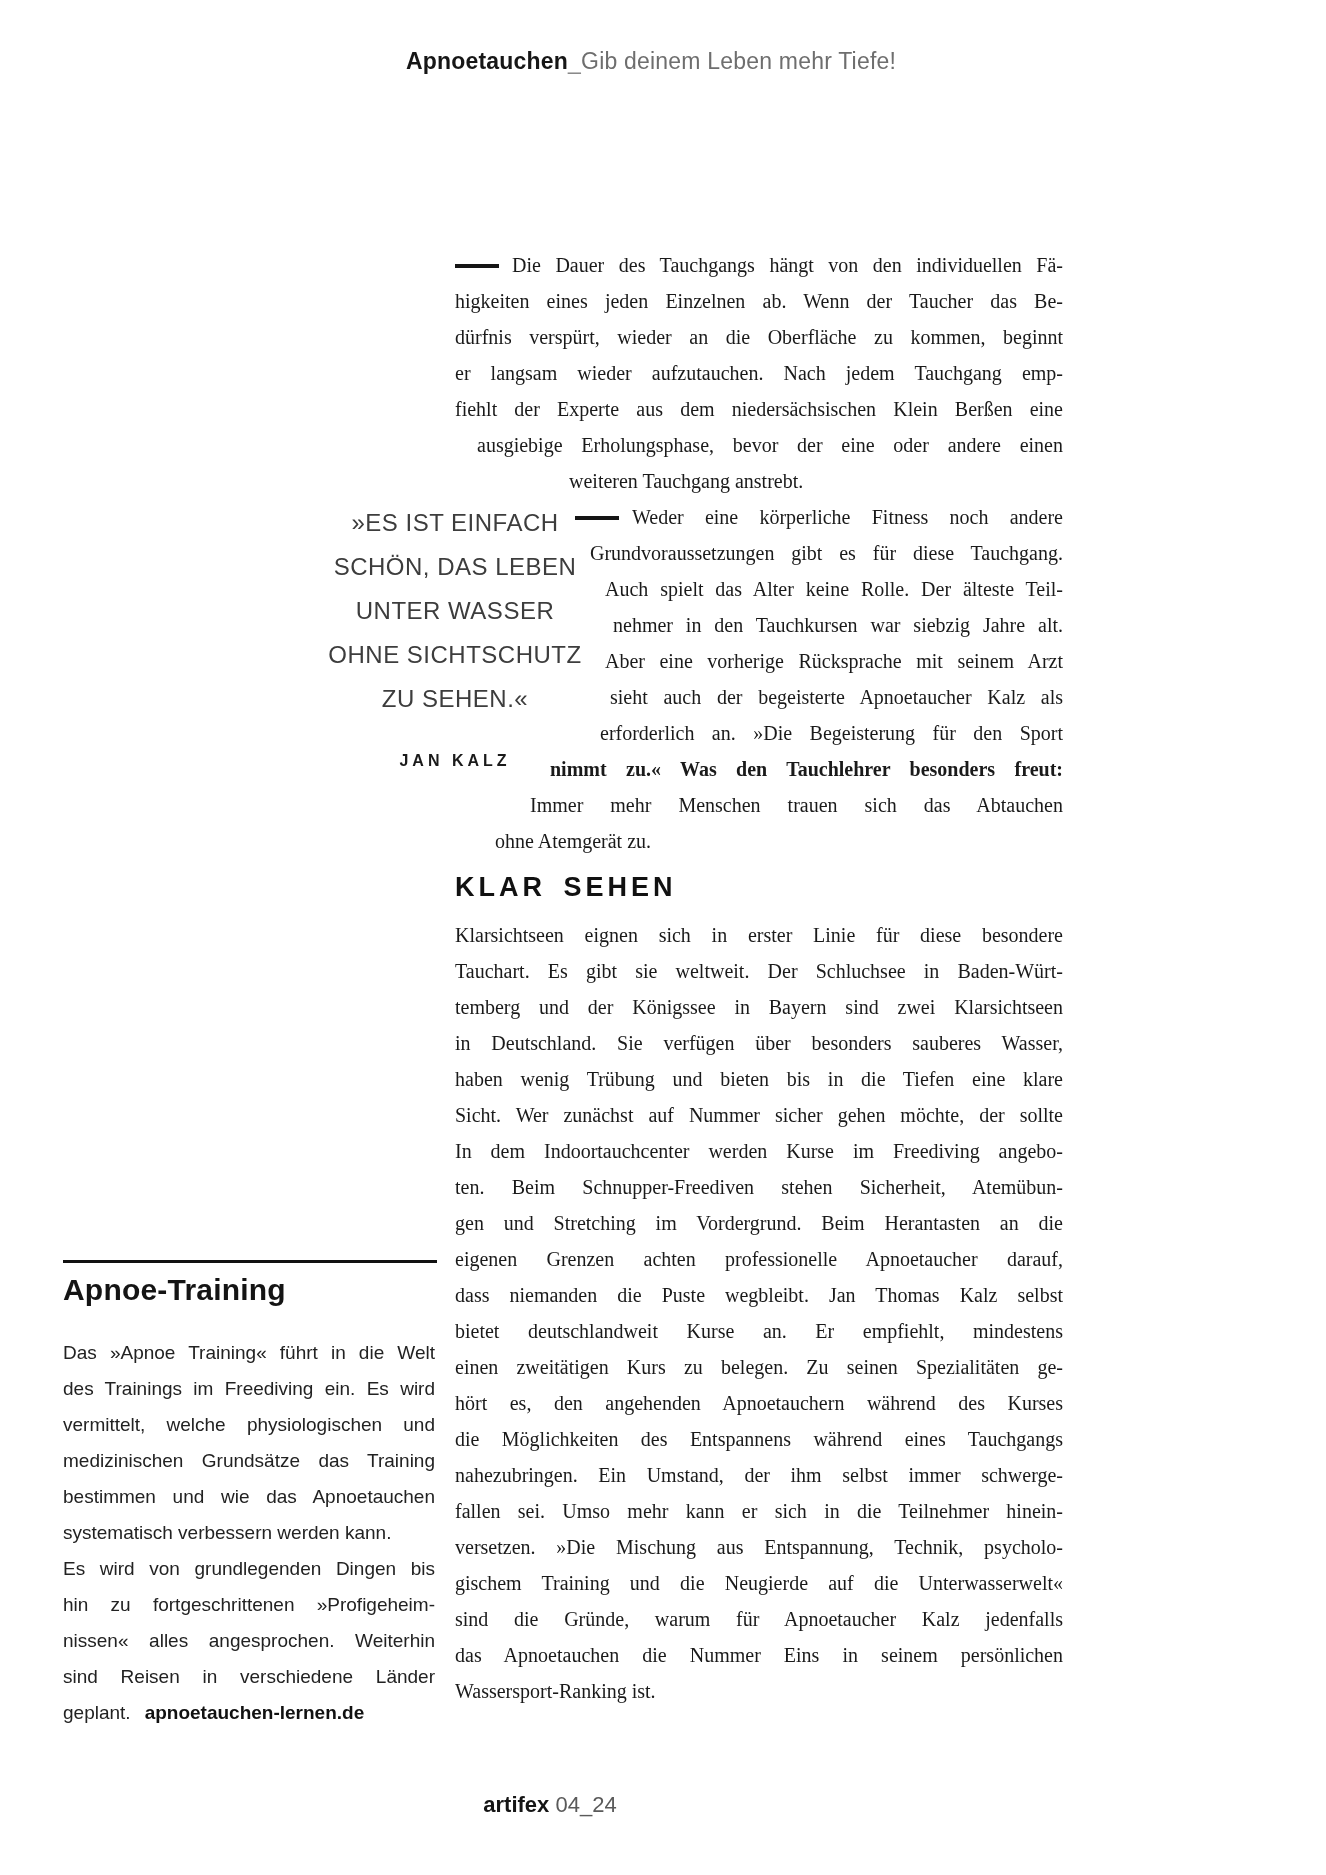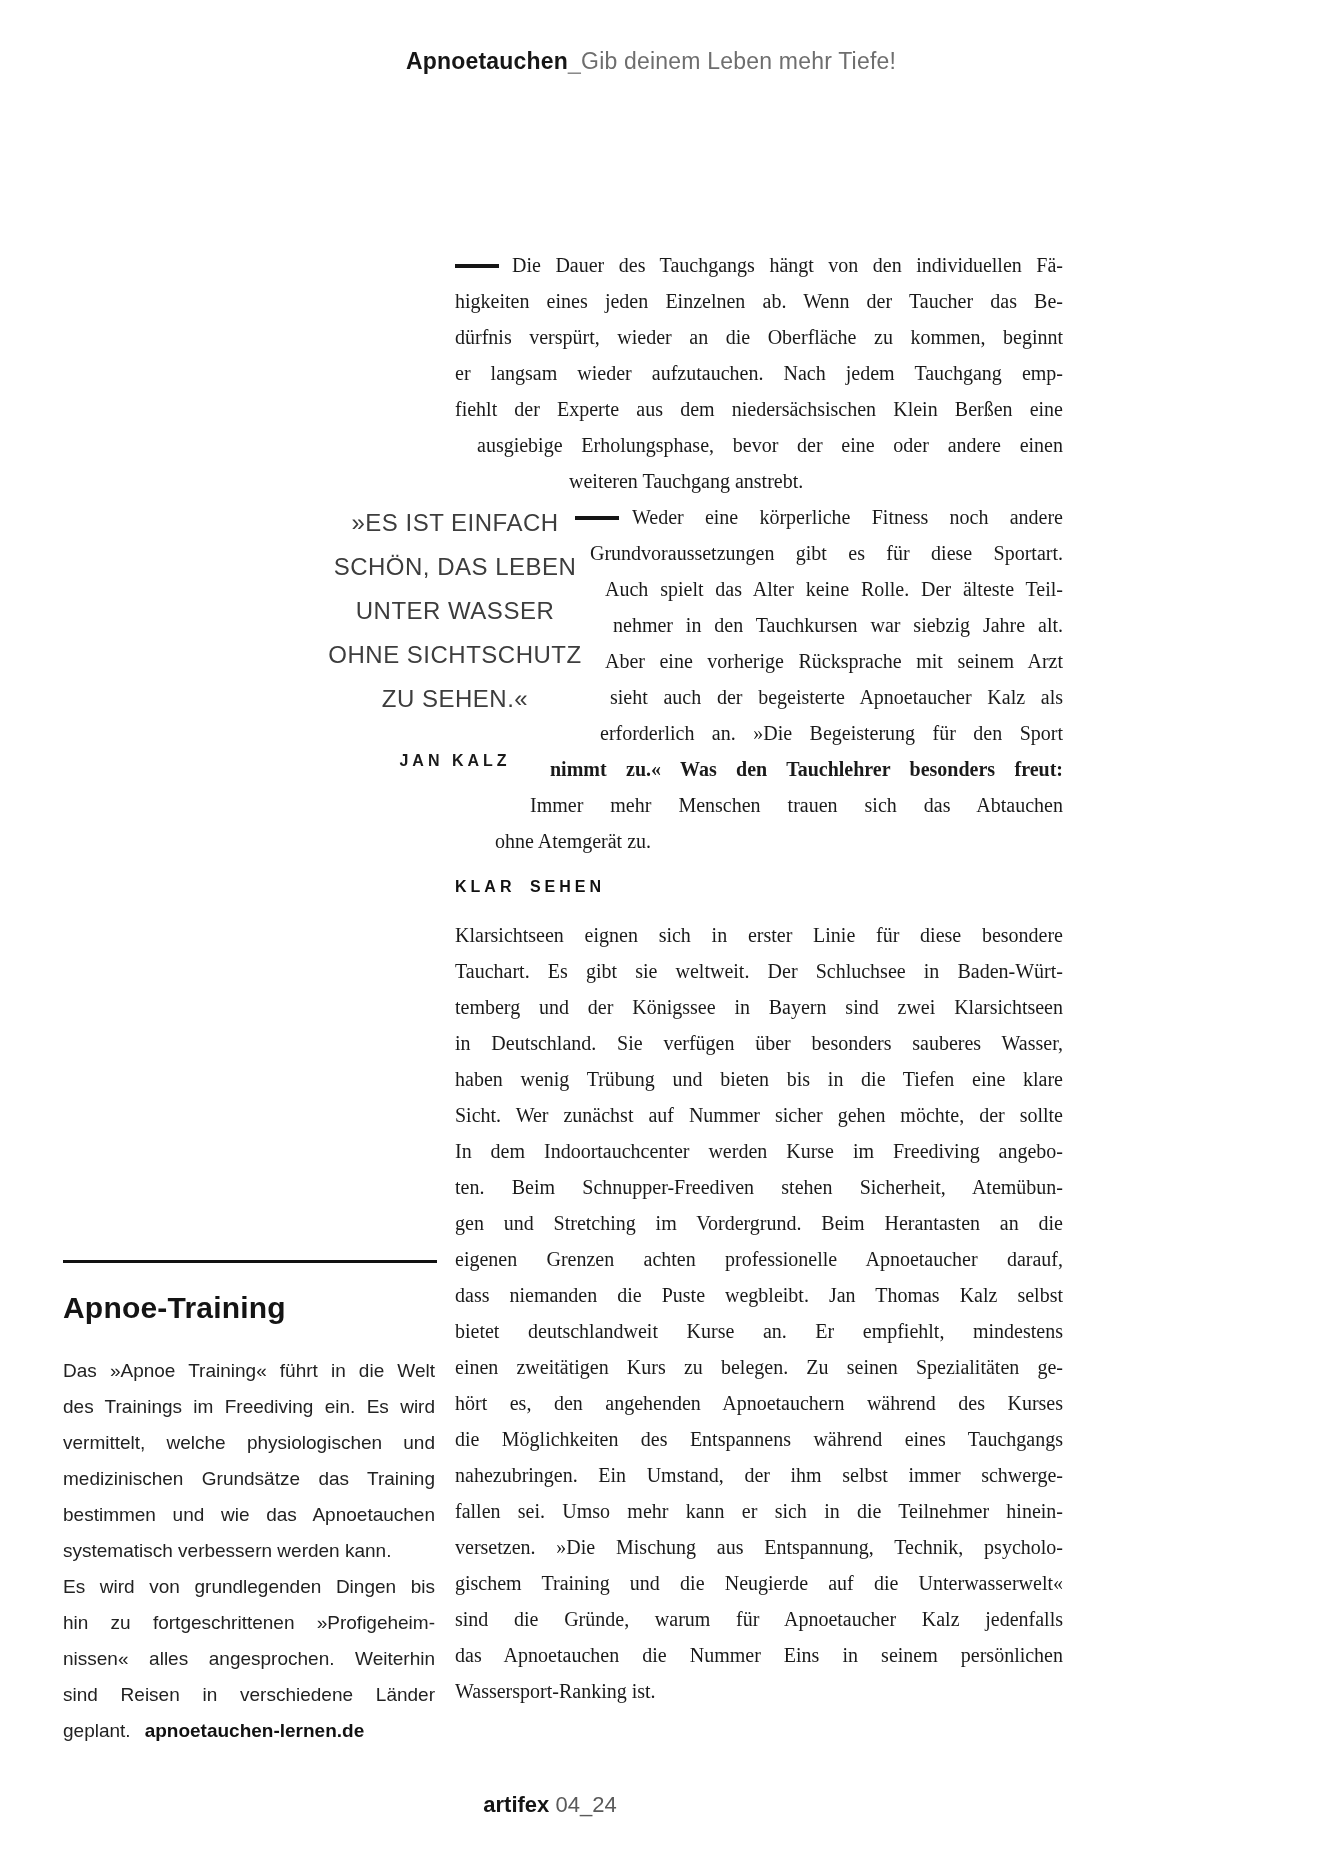--- a/index.html
+++ b/index.html
@@ -32,35 +32,35 @@
   .p0-1 .bl:nth-child(3){margin-left:150px;}
   .p0-1 .bl:nth-child(4){margin-left:158px;}
   .p0-1 .bl:nth-child(5){margin-left:150px;}
   .p0-1 .bl:nth-child(6){margin-left:155px;}
   .p0-1 .bl:nth-child(7){margin-left:145px;}
   .p0-1 .bl:nth-child(8){margin-left:95px;font-weight:bold;}
   .p0-1 .bl:nth-child(9){margin-left:75px;}
   .p0-1 .bl:nth-child(10){margin-left:40px;}
 
   .section-heading{font-family:"Liberation Sans", sans-serif;font-weight:bold;
-          font-size:16px;letter-spacing:4px;word-spacing:6px;color:#111;
+          font-size:27px;letter-spacing:4px;word-spacing:6px;color:#111;
           margin:14px 0 16px 0;line-height:28px;}
 
   
   .pull-quote{position:absolute;left:-152px;top:254px;width:304px;text-align:center;
           font-family:"Liberation Sans", sans-serif;font-weight:300;color:#3d3d3d;
           font-size:24px;line-height:44px;letter-spacing:0.5px;}
   .pq-lines{white-space:nowrap;}
   .pq-attrib{margin-top:18px;font-size:16px;font-weight:bold;letter-spacing:4px;
           color:#1a1a1a;}
 
   
   .sidebar{position:absolute;left:63px;top:1260px;width:372px;}
   .sb-rule{height:3px;background:#111;width:374px;}
-  .sb-title{font-weight:bold;font-size:30px;color:#141414;margin-top:28px;
+  .sb-title{font-weight:bold;font-size:30px;color:#141414;margin-top:10px;
           letter-spacing:0.2px;}
   .sb-text{margin-top:28px;font-size:19px;line-height:36px;color:#222;}
   .sb-line{text-align:justify;text-align-last:justify;}
   .sb-line:nth-child(6){text-align-last:auto;}
   .sb-last{text-align:left;text-align-last:auto;font-size:19px;line-height:36px;color:#222;}
   .sb-link{font-weight:bold;color:#111;margin-left:14px;}
 
   
   .footer{position:absolute;top:1792px;left:0;width:1100px;text-align:center;
           font-size:22px;}
@@ -92,21 +92,21 @@
           <div class="bl"><span class="dash"></span>Die Dauer des Tauchgangs hängt von den individuellen Fä-</div>
           <div class="bl">higkeiten eines jeden Einzelnen ab. Wenn der Taucher das Be-</div>
           <div class="bl">dürfnis verspürt, wieder an die Oberfläche zu kommen, beginnt</div>
           <div class="bl">er langsam wieder aufzutauchen. Nach jedem Tauchgang emp-</div>
           <div class="bl">fiehlt der Experte aus dem niedersächsischen Klein Berßen eine</div>
           <div class="bl">ausgiebige Erholungsphase, bevor der eine oder andere einen</div>
           <div class="bl end">weiteren Tauchgang anstrebt.</div>
         </div>
         <div class="para p0-1">
           <div class="bl"><span class="dash"></span>Weder eine körperliche Fitness noch andere</div>
-          <div class="bl">Grundvoraussetzungen gibt es für diese Sportart.</div>
+          <div class="bl">Grundvoraussetzungen gibt es für diese Tauchgang.</div>
           <div class="bl">Auch spielt das Alter keine Rolle. Der älteste Teil-</div>
           <div class="bl">nehmer in den Tauchkursen war siebzig Jahre alt.</div>
           <div class="bl">Aber eine vorherige Rücksprache mit seinem Arzt</div>
           <div class="bl">sieht auch der begeisterte Apnoetaucher Kalz als</div>
           <div class="bl">erforderlich an. »Die Begeisterung für den Sport</div>
           <div class="bl">nimmt zu.« Was den Tauchlehrer besonders freut:</div>
           <div class="bl">Immer mehr Menschen trauen sich das Abtauchen</div>
           <div class="bl end">ohne Atemgerät zu.</div>
         </div>
         <div class="section-heading">KLAR SEHEN</div>

